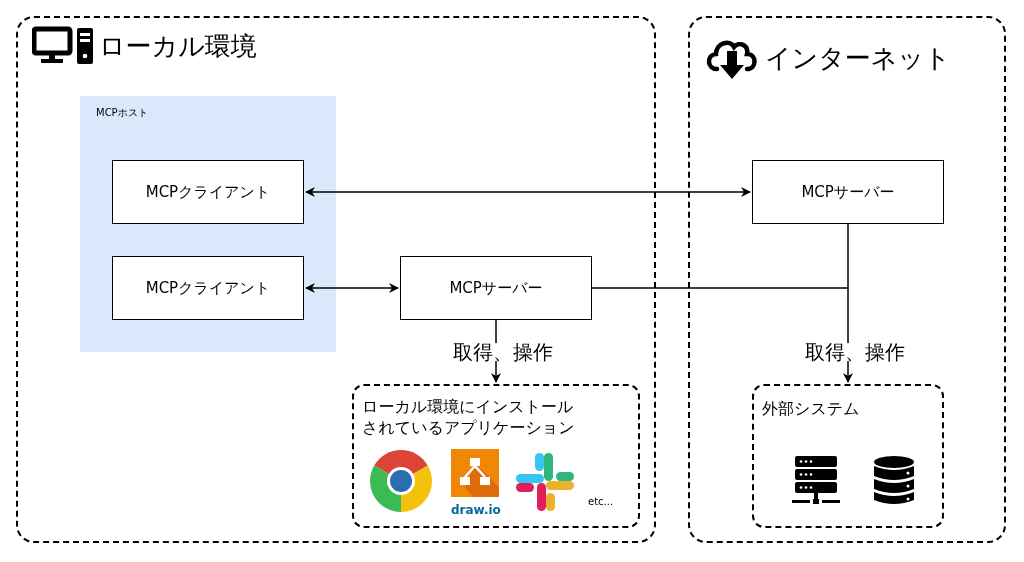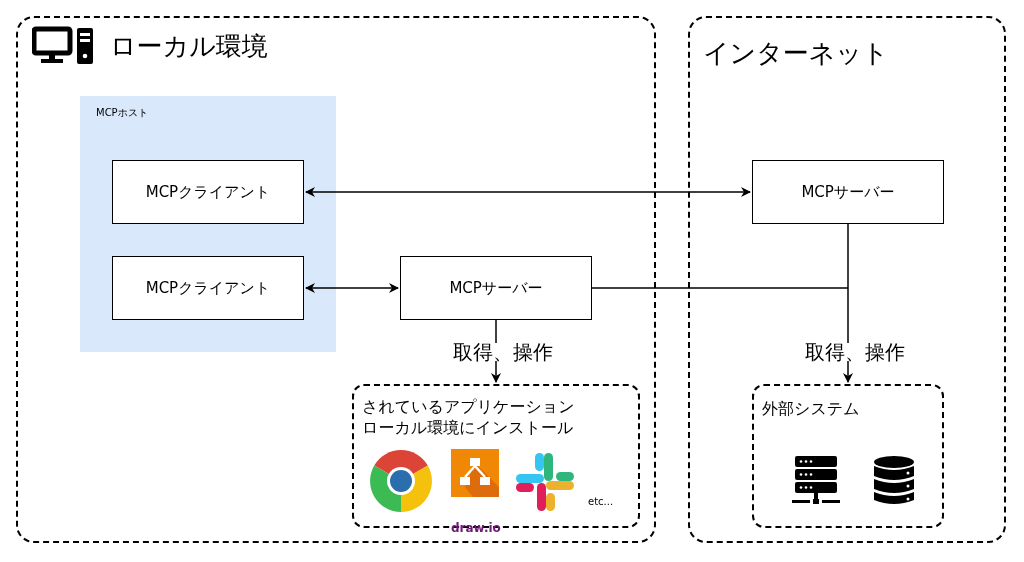--- a/index.html
+++ b/index.html
@@ -4,21 +4,21 @@
 <style>
   html, body { margin:0; padding:0; background:#ffffff; }
   body { width:1024px; height:562px; position:relative; overflow:hidden;
          font-family:"DejaVu Sans","Liberation Sans",sans-serif; color:#000; }
   .abs { position:absolute; box-sizing:border-box; }
   .dashed-box { border:2px dashed #000; border-radius:18px; }
   .dashed-small { border:2px dashed #000; border-radius:12px; }
   .node { background:#fff; border:1.5px solid #000; display:flex; align-items:center;
           justify-content:center; font-size:15px;text-align:right; }
   .host { background:#dae8fc; }
-  .title { font-size:26px; display:flex; align-items:center; gap:14px; }
+  .title { font-size:26px; display:flex; align-items:center; gap:3px; }
   .label { font-size:20px; background:#fff; padding:0 2px; line-height:18px; }
   svg.lines { position:absolute; left:0; top:0; }
   .small-title { font-size:16px; line-height:21px; }
 </style>
 </head>
 <body>
 
 <div class="abs dashed-box" style="left:16px;top:16px;width:640px;height:527px;"></div>
 <div class="abs dashed-box" style="left:688px;top:16px;width:318px;height:527px;"></div>
 
@@ -28,21 +28,21 @@
     <rect x="17" y="27" width="6" height="6" fill="#000"></rect>
     <rect x="9" y="33" width="22" height="4" fill="#000"></rect>
     <rect x="45" y="2" width="16" height="36" rx="2" fill="#000"></rect>
     <rect x="48" y="7" width="10" height="3" fill="#fff"></rect>
     <rect x="48" y="13" width="10" height="3" fill="#fff"></rect>
     <circle cx="53" cy="30" r="2.3" fill="#fff"></circle>
   </svg>
   <span>ローカル環境</span>
 </div>
 
-<div class="abs title" style="left:703px;top:26px;height:44px;gap:10px;flex-direction:column;">
+<div class="abs title" style="left:703px;top:36px;height:44px;gap:4px;">
   <svg width="58" height="46" viewBox="0 0 58 46">
     <path d="M14 34 C4 34 3 20 13 19 C13 8 27 4 31 12 C36 6 46 10 44 19 C54 19 54 34 44 34" fill="none" stroke="#000" stroke-width="4.5" stroke-linecap="round"></path>
     <rect x="24" y="16" width="10" height="16" fill="#000"></rect>
     <polygon points="17,30 41,30 29,44" fill="#000"></polygon>
   </svg>
   <span>インターネット</span>
 </div>
 
 <div class="abs host" style="left:80px;top:96px;width:256px;height:256px;">
   <div class="abs" style="left:16px;top:10px;font-size:10px;">MCPホスト</div>
@@ -64,43 +64,43 @@
   <line x1="592" y1="288" x2="848" y2="288" stroke="#000" stroke-width="1.5"></line>
   <line x1="848" y1="224" x2="848" y2="382" stroke="#000" stroke-width="1.5" marker-end="url(#ah)"></line>
   <line x1="496" y1="320" x2="496" y2="382" stroke="#000" stroke-width="1.5" marker-end="url(#ah)"></line>
 </svg>
 
 <div class="abs label" style="left:451px;top:343px;">取得、操作</div>
 <div class="abs label" style="left:803px;top:343px;">取得、操作</div>
 
 <div class="abs dashed-small" style="left:352px;top:384px;width:288px;height:144px;background:#fff;">
   <div class="abs small-title" style="left:8px;top:10px;">
+    <div>ローカル環境にインストール</div>
     <div>されているアプリケーション</div>
-    <div>ローカル環境にインストール</div>
   </div>
 
   <svg class="abs" style="left:14px;top:62px;" width="66" height="66" viewBox="0 0 66 66">
     <path d="M33 33 L33 2 A31 31 0 0 1 59.8 17.5 Z" fill="#db4437"></path>
     <path d="M33 33 L6.2 17.5 A31 31 0 0 1 33 2 Z" fill="#db4437"></path>
     <path d="M33 33 L59.8 17.5 A31 31 0 0 1 33 64 Z" fill="#f4c20d"></path>
     <path d="M33 33 L33 64 A31 31 0 0 1 6.2 17.5 Z" fill="#3cba54"></path>
     <circle cx="33" cy="33" r="14" fill="#fff"></circle>
     <circle cx="33" cy="33" r="11" fill="#2a6ead"></circle>
   </svg>
 
   <div class="abs" style="left:97px;top:63px;width:48px;">
     <svg width="48" height="48" viewBox="0 0 48 48">
       <rect width="48" height="48" fill="#f08705"></rect>
       <polygon points="24,14 48,38 48,48 22,48 14,38" fill="#df6c0c"></polygon>
       <rect x="19" y="9" width="10" height="8" fill="#fff"></rect>
       <rect x="9" y="28" width="10" height="8" fill="#fff"></rect>
       <rect x="29" y="28" width="10" height="8" fill="#fff"></rect>
       <path d="M24 17 L14 28 M24 17 L34 28" stroke="#fff" stroke-width="2.5"></path>
     </svg>
-    <div style="font-size:12px;font-weight:bold;color:#701a75;text-align:center;margin-top:20px;">draw.io</div>
+    <div style="font-size:12px;font-weight:bold;color:#0369a1;text-align:center;margin-top:2px;">draw.io</div>
   </div>
 
   <svg class="abs" style="left:160px;top:65px;" width="62" height="62" viewBox="0 0 62 62">
     <rect x="2" y="23" width="28" height="9" rx="4.5" fill="#36c5f0"></rect>
     <rect x="21" y="2" width="9" height="18" rx="4.5" fill="#36c5f0"></rect>
     <rect x="30" y="2" width="9" height="28" rx="4.5" fill="#2eb67d"></rect>
     <rect x="42" y="21" width="18" height="9" rx="4.5" fill="#2eb67d"></rect>
     <rect x="2" y="32" width="18" height="9" rx="4.5" fill="#e01e5a"></rect>
     <rect x="23" y="32" width="9" height="28" rx="4.5" fill="#e01e5a"></rect>
     <rect x="32" y="30" width="28" height="9" rx="4.5" fill="#ecb22e"></rect>

